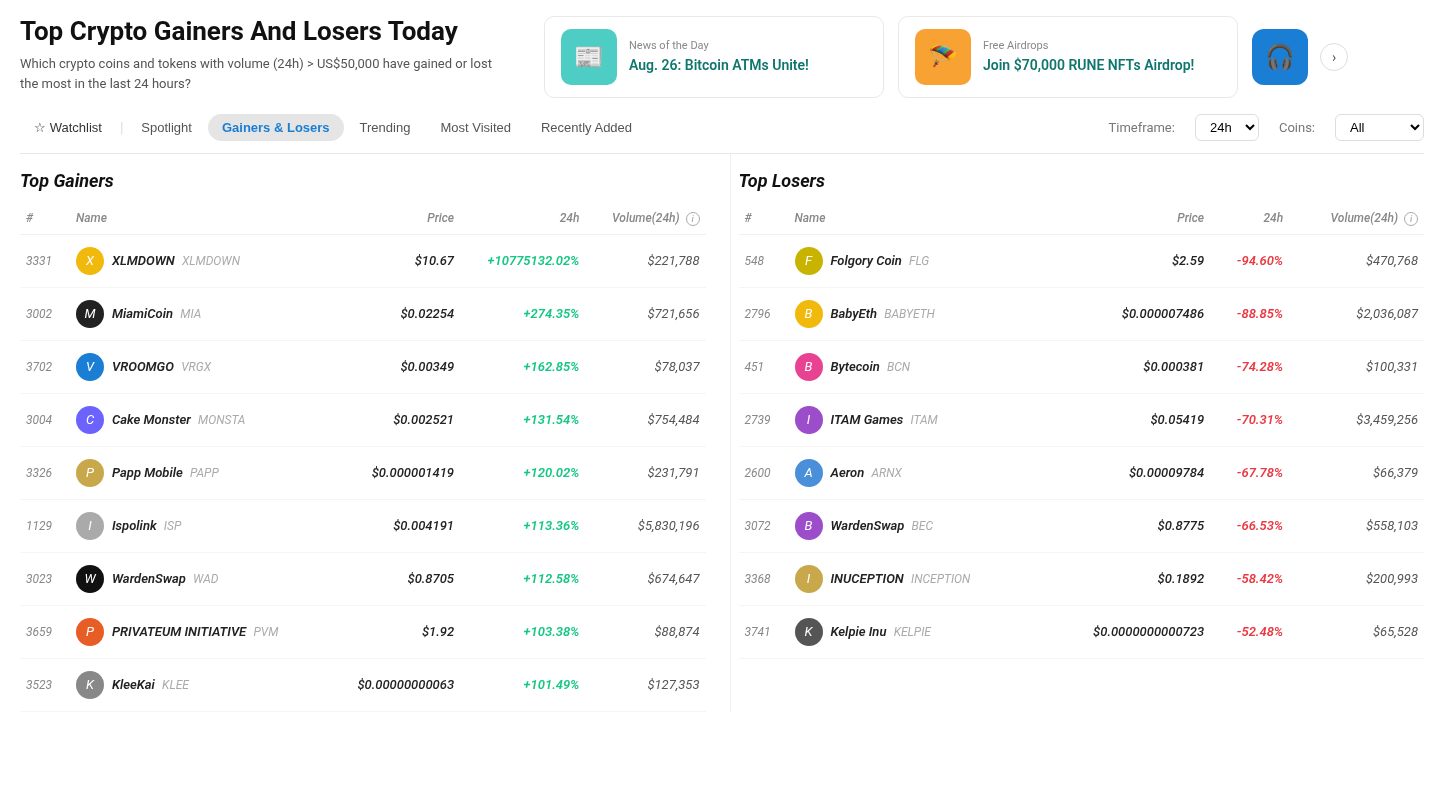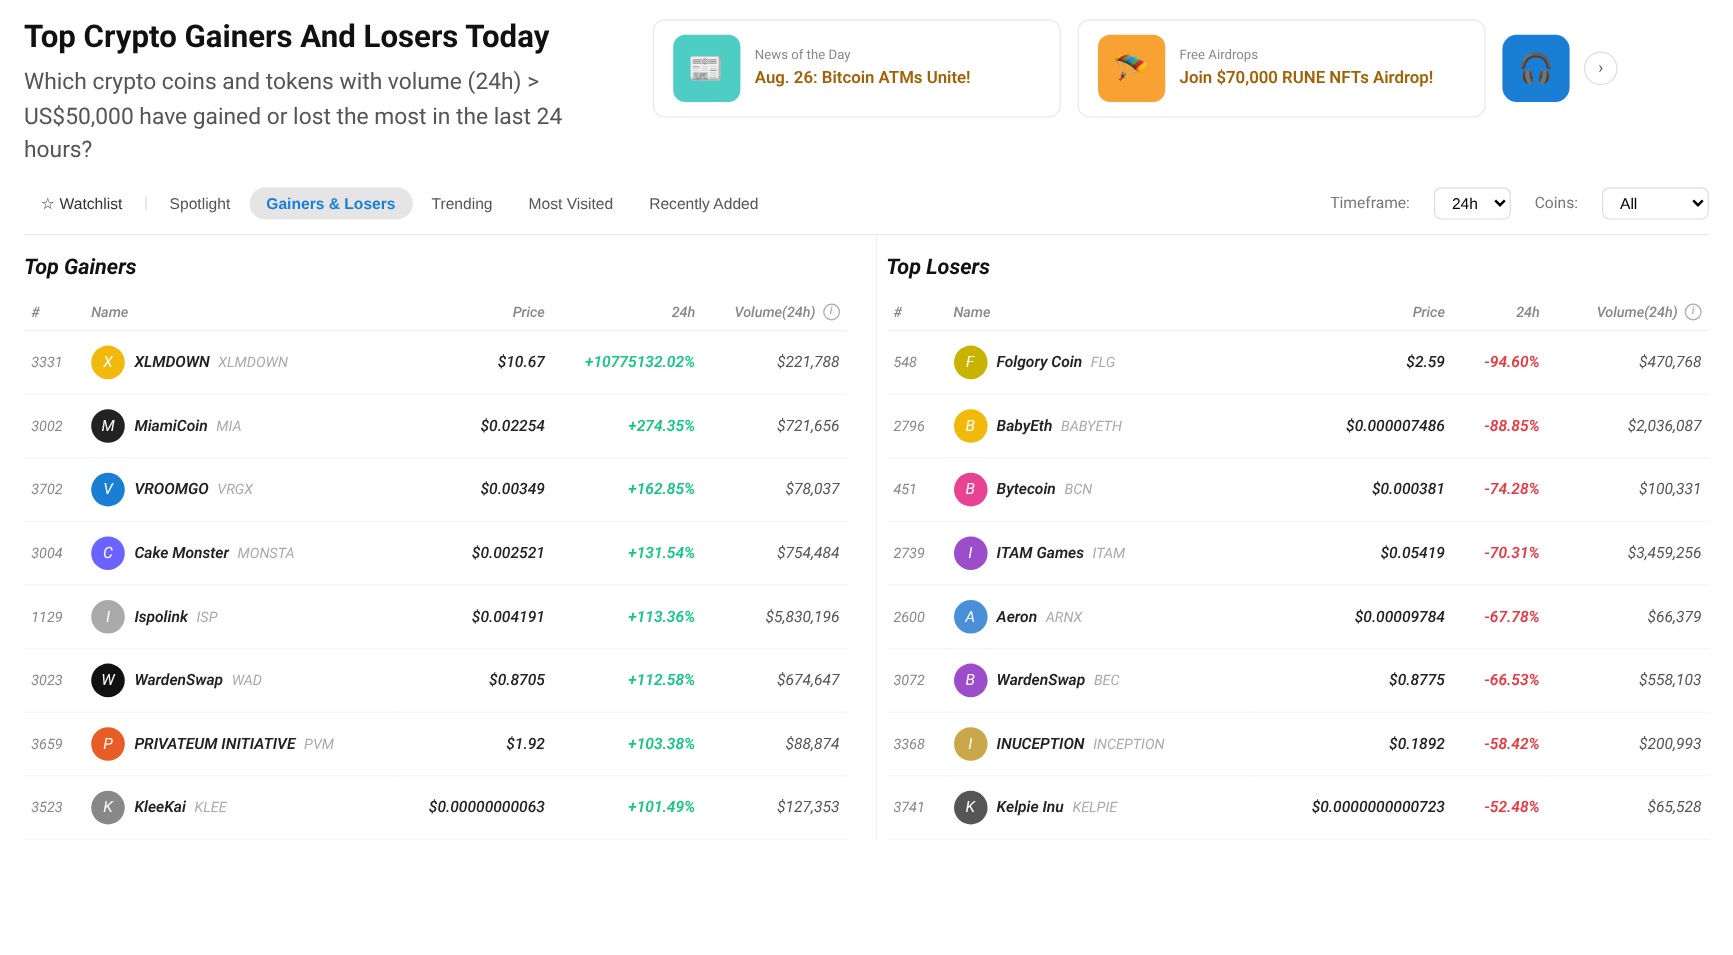--- a/index.html
+++ b/index.html
@@ -1,24 +1,24 @@
 <!DOCTYPE html>
 <html><head>
   <meta charset="utf-8">
   <style>
     * { box-sizing: border-box; margin: 0; padding: 0; }
     body { font-family: -apple-system, BlinkMacSystemFont, 'Segoe UI', Roboto, sans-serif; background: #fff; font-size: 14px; color: #222; }
     .page-title { font-size: 26px; font-weight: 700; color: #111; margin-bottom: 8px; }
-    .page-subtitle { color: #555; font-size: 19px; line-height: 1.5; max-width: 480px; }
+    .page-subtitle { color: #555; font-size: 13px; line-height: 1.5; max-width: 480px; }
     .news-card { display: flex; align-items: center; gap: 12px; background: #fff; border: 1px solid #e8e8e8; border-radius: 10px; padding: 12px 16px; flex: 1; max-width: 340px; cursor: pointer; }
     .news-card-icon { width: 56px; height: 56px; border-radius: 10px; display: flex; align-items: center; justify-content: center; font-size: 24px; flex-shrink: 0; }
     .news-card-icon.teal { background: #4ecdc4; }
     .news-card-icon.orange { background: #f7a232; }
     .news-card-label { font-size: 11px; color: #888; margin-bottom: 4px; }
-    .news-card-title { font-size: 14px; font-weight: 600; color: #a16207; line-height: 1.3; }
+    .news-card-title { font-size: 14px; font-weight: 600; color: #0f766e; line-height: 1.3; }
     .nav-tab { padding: 6px 14px; border-radius: 20px; font-size: 13px; cursor: pointer; color: #555; border: none; background: none; white-space: nowrap; }
     .nav-tab.active { background: #e5e5e5; color: #1a7fd4; font-weight: 600; }
     .nav-tab.watchlist { display: flex; align-items: center; gap: 4px; color: #333; }
 
     .nav-right { margin-left: auto; display: flex; align-items: center; gap: 20px; }
     .timeframe-label { color: #777; font-size: 13px; }
     .select-dropdown { padding: 4px 10px; border: 1px solid #ddd; border-radius: 6px; font-size: 13px; cursor: pointer; background: #fff; }
 
     .section-title { font-size: 18px; font-weight: 700; padding: 16px 0 12px; color: #111; }
 
@@ -178,20 +178,35 @@
           <span class="coin-name-main">Cake Monster</span>
           <span class="coin-name-sym">MONSTA</span>
         </span>
       </div>
     </td>
     <td class="col-price">$0.002521</td>
     <td class="col-change green">+131.54%</td>
     <td class="col-volume">$754,484</td>
   </tr>
             <tr>
+    <td class="col-rank">3326</td>
+    <td>
+      <div class="col-name">
+        <div class="coin-icon" style="background:#c8a84b; color:#fff;">P</div>
+        <span>
+          <span class="coin-name-main">Papp Mobile</span>
+          <span class="coin-name-sym">PAPP</span>
+        </span>
+      </div>
+    </td>
+    <td class="col-price">$0.000001419</td>
+    <td class="col-change green">+120.02%</td>
+    <td class="col-volume">$231,791</td>
+  </tr>
+            <tr>
     <td class="col-rank">1129</td>
     <td>
       <div class="col-name">
         <div class="coin-icon" style="background:#aaa; color:#fff;">I</div>
         <span>
           <span class="coin-name-main">Ispolink</span>
           <span class="coin-name-sym">ISP</span>
         </span>
       </div>
     </td>

